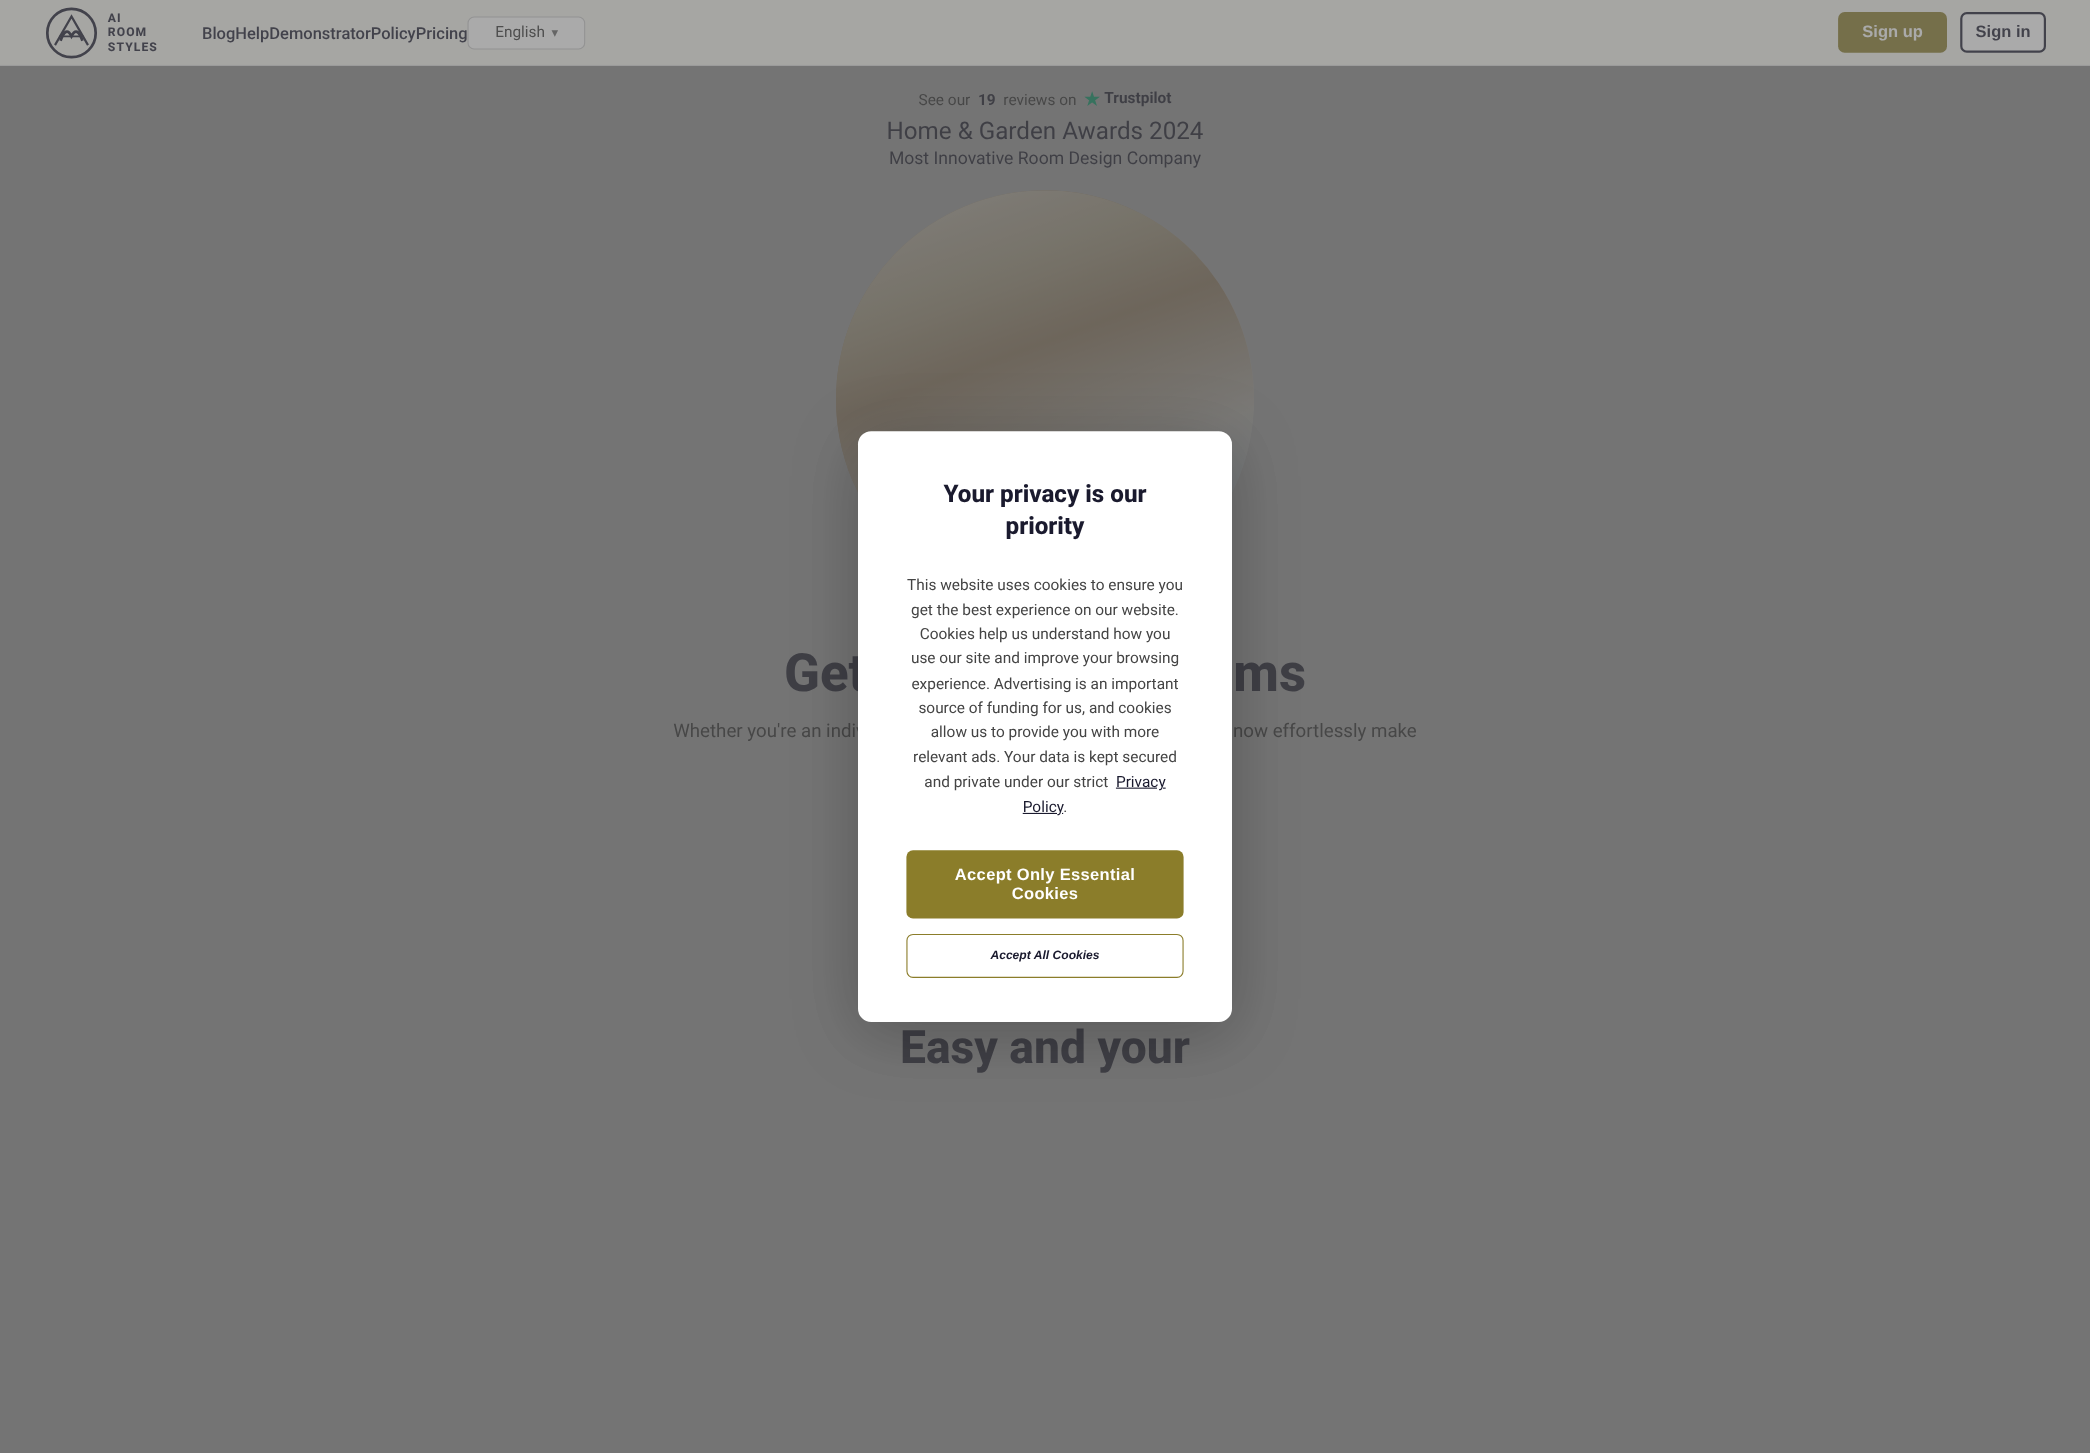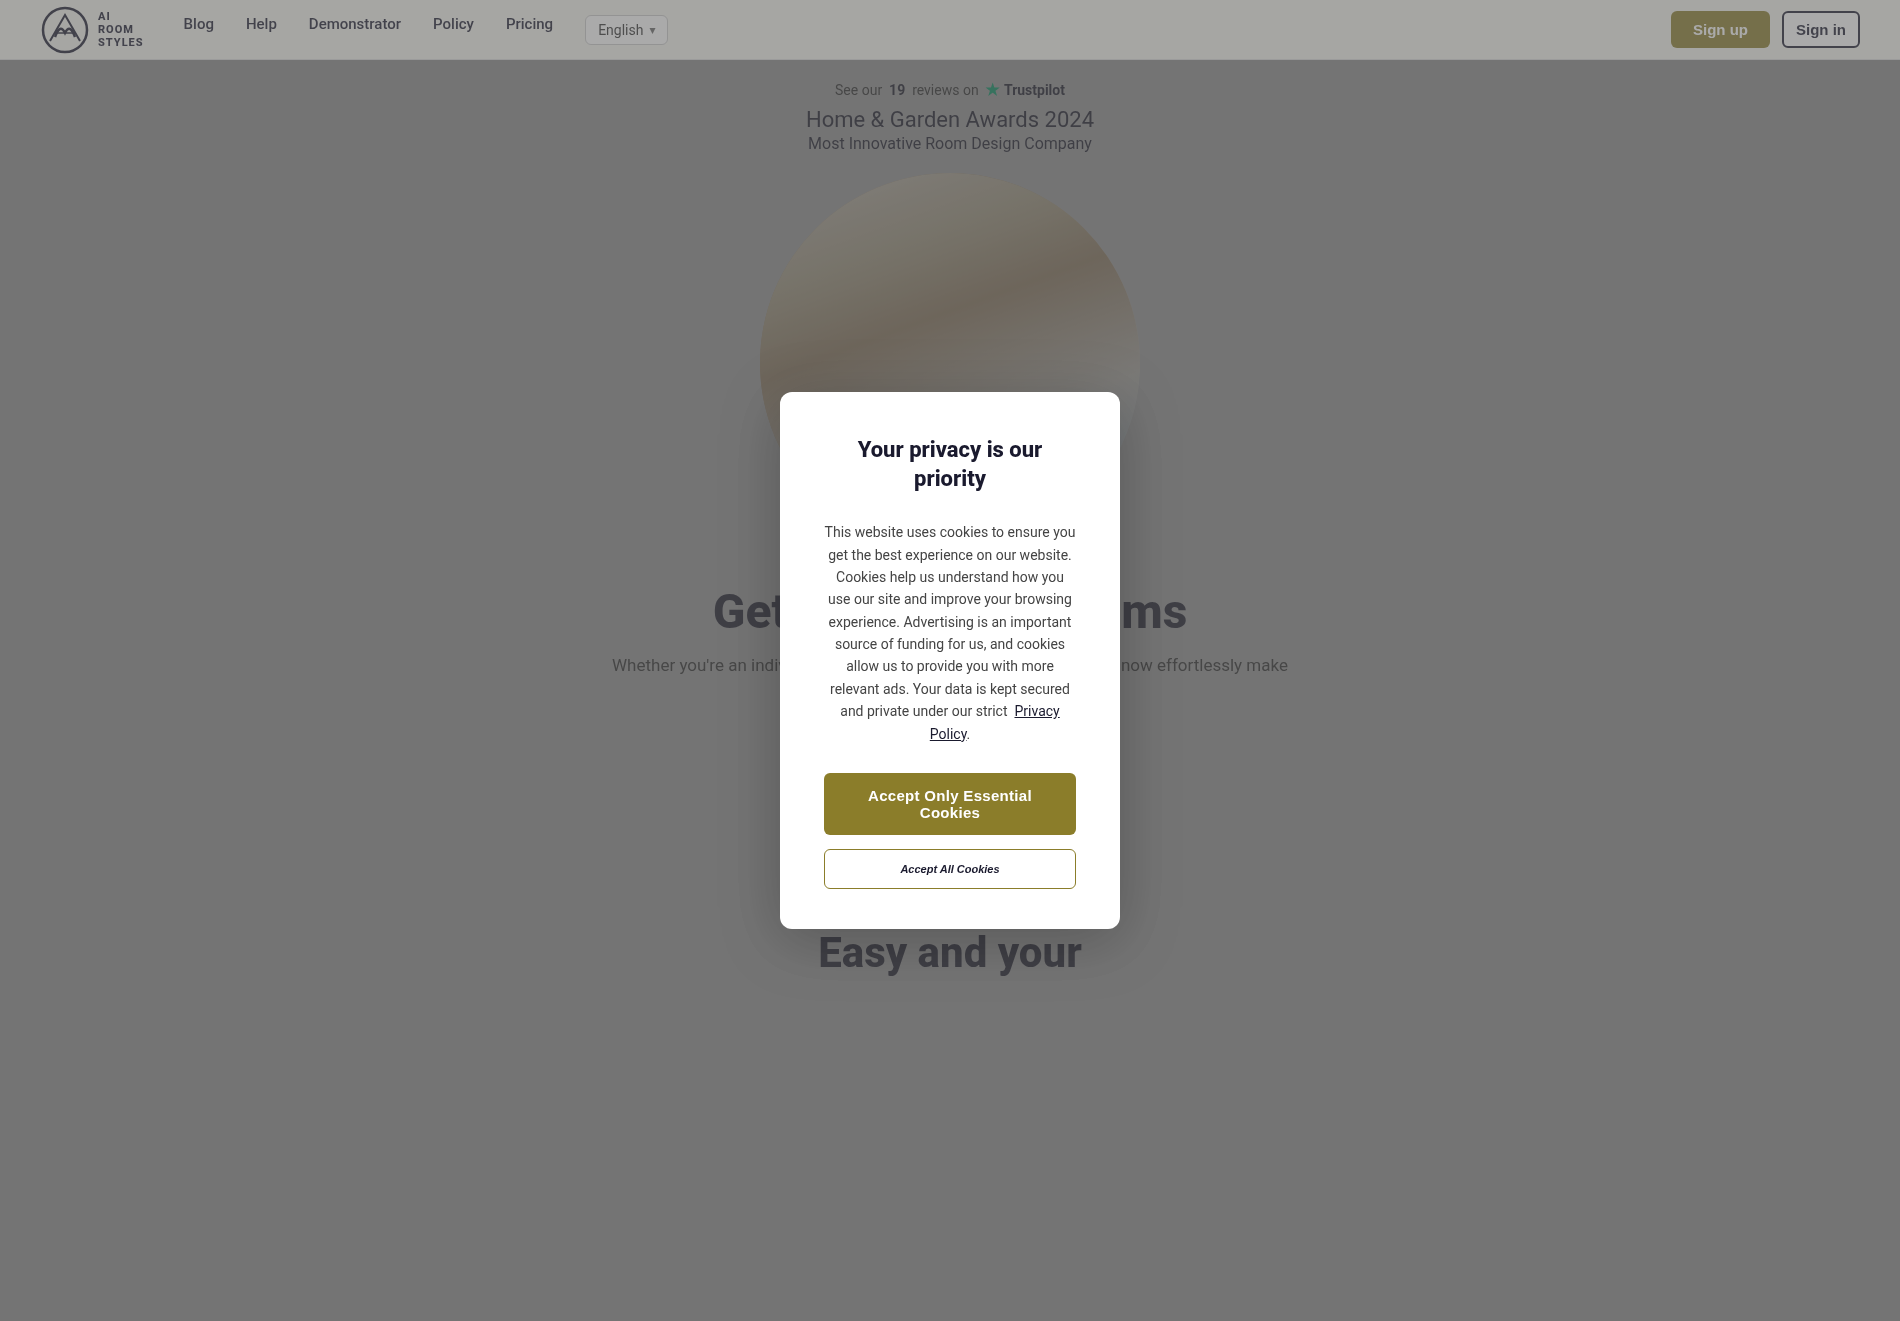--- a/index.html
+++ b/index.html
@@ -35,36 +35,36 @@
     .logo-text {
       font-size: 11px;
       font-weight: 800;
       color: #1a1a2e;
       line-height: 1.2;
       letter-spacing: 1px;
       text-transform: uppercase;
     }
     .nav-links {
       display: flex;
-      gap: 32px;
+      align-items: center;
       flex: 1;
     }
     .nav-link {
       font-size: 15px;
       color: #1a1a2e;
       text-decoration: none;
       font-weight: 500;
     }
     .lang-select {
       display: flex;
       align-items: center;
       gap: 6px;
       border: 1px solid #ccc;
       border-radius: 6px;
-      padding: 6px 12px;
+      padding: 6px 24px;
       background: white;
       font-size: 14px;
       color: #333;
       cursor: pointer;
     }
     .lang-select .chevron { font-size: 12px; color: #666; }
     .nav-actions {
       display: flex;
       align-items: center;
       gap: 12px;

